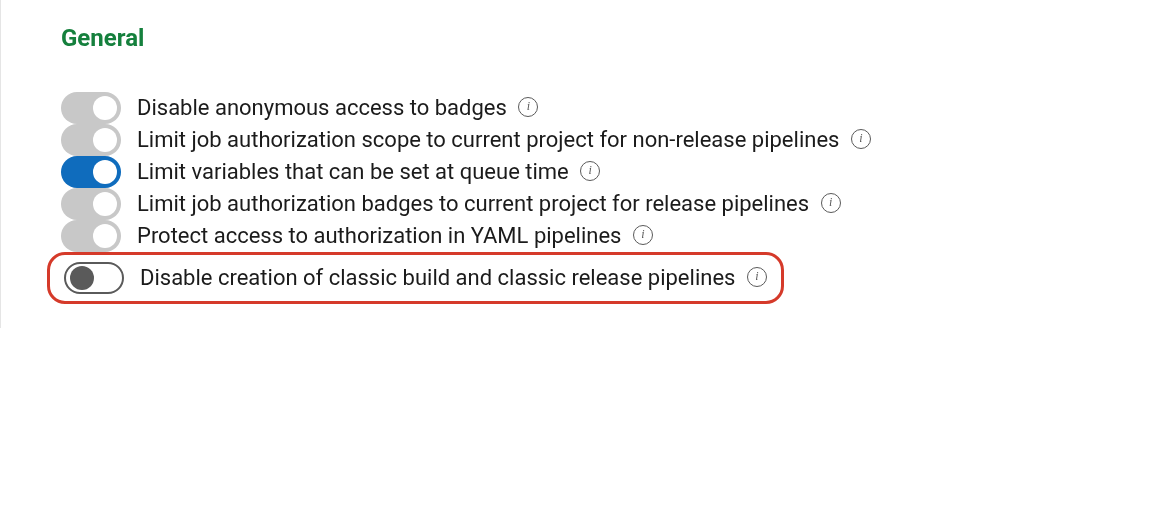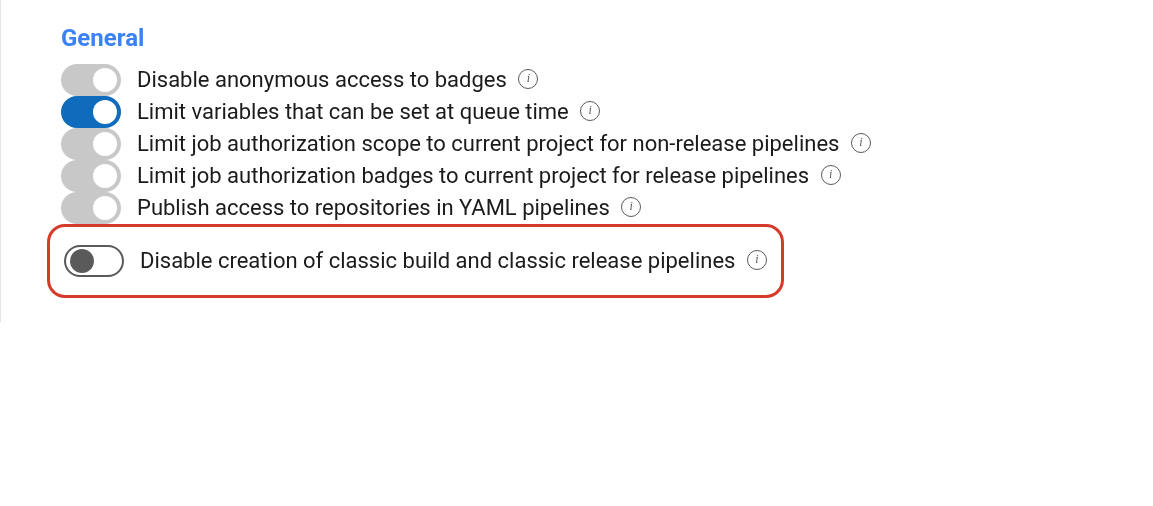--- a/index.html
+++ b/index.html
@@ -13,22 +13,22 @@
       padding: 0;
       width: 1153px;
     }
     .container {
       padding: 24px 60px;
       border-left: 1px solid #e5e5e5;
     }
     .section-heading {
       font-size: 24px;
       font-weight: 700;
-      color: #3b82f6;
-      margin-bottom: 12px;
+      color: #15803d;
+      margin-bottom: 40px;
     }
     .settings-list {
       display: flex;
       flex-direction: column;
       gap: 0;
     }
     .setting-row {
       display: flex;
       align-items: center;
       gap: 16px;
@@ -94,21 +94,21 @@
       margin-left: 6px;
       font-family: Georgia, serif;
       font-style: italic;
       vertical-align: middle;
       position: relative;
       top: -2px;
     }
     .highlight-box {
       border: 3.5px solid #d53a2a;
       border-radius: 18px;
-      padding: 18px 14px;
+      padding: 7px 14px;
       margin-left: -14px;
       margin-right: 0;
       width: fit-content;
       display: flex;
       align-items: center;
       gap: 16px;
       justify-content: center;
     }
   </style>
 </head>
@@ -123,56 +123,56 @@
       <div class="toggle off-gray">
         <div class="toggle-thumb"></div>
       </div>
       <span class="setting-label">
         <span>Disable anonymous access to badges</span>
         <span class="info-icon">i</span>
       </span>
     </div>
 
     <div class="setting-row">
+      <div class="toggle off-gray">
+        <div class="toggle-thumb"></div>
+      </div>
+      <span class="setting-label">
+        <span>Limit job authorization scope to current project for non-release pipelines</span>
+        <span class="info-icon">i</span>
+      </span>
+    </div>
+
+    <div class="setting-row">
       <div class="toggle on-blue">
         <div class="toggle-thumb"></div>
       </div>
       <span class="setting-label">
         <span>Limit variables that can be set at queue time</span>
-        <span class="info-icon">i</span>
-      </span>
-    </div>
-
-    <div class="setting-row">
-      <div class="toggle off-gray">
-        <div class="toggle-thumb"></div>
-      </div>
-      <span class="setting-label">
-        <span>Limit job authorization scope to current project for non-release pipelines</span>
         <span class="info-icon">i</span>
       </span>
     </div>
 
     <div class="setting-row">
       <div class="toggle off-gray">
         <div class="toggle-thumb"></div>
       </div>
       <span class="setting-label">
         <span>Limit job authorization badges to current project for release pipelines</span>
         <span class="info-icon">i</span>
       </span>
     </div>
 
 
     <div class="setting-row">
       <div class="toggle off-gray">
         <div class="toggle-thumb"></div>
       </div>
       <span class="setting-label">
-        <span>Publish access to repositories in YAML pipelines</span>
+        <span>Protect access to authorization in YAML pipelines</span>
         <span class="info-icon">i</span>
       </span>
     </div>
 
     <div class="highlight-box">
       <div class="toggle outline">
         <div class="toggle-thumb"></div>
       </div>
       <span class="setting-label">
         <span>Disable creation of classic build and classic release pipelines</span>

